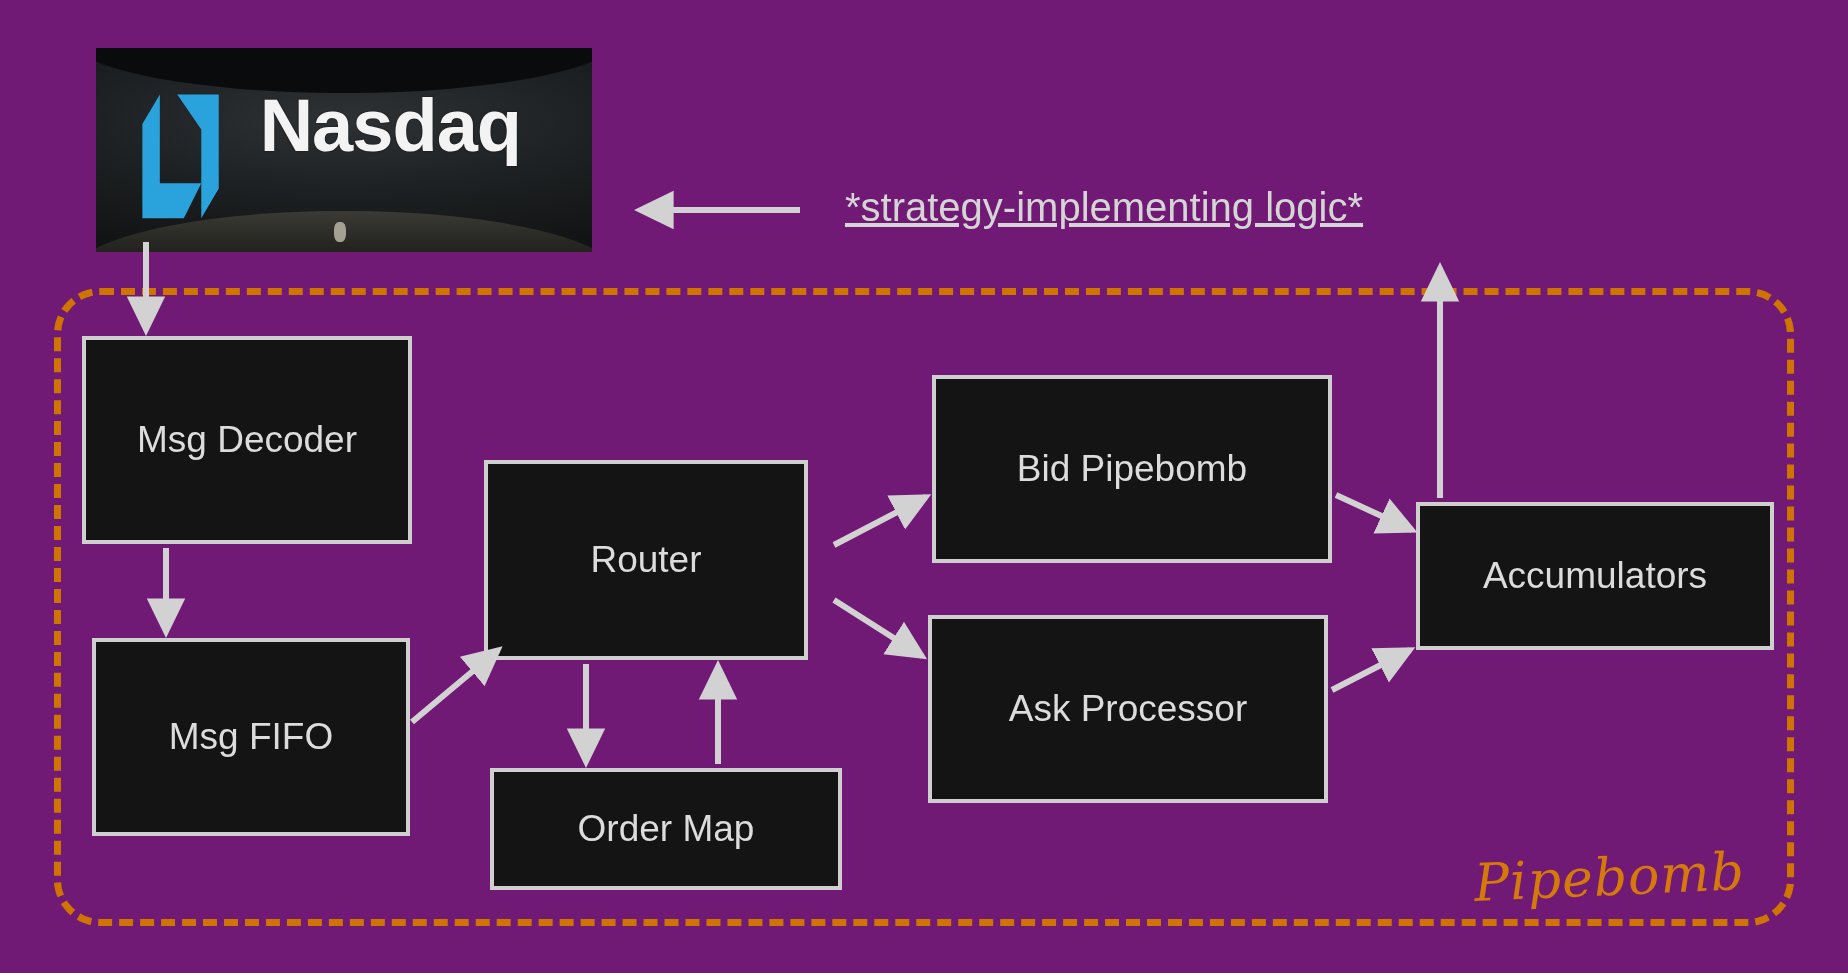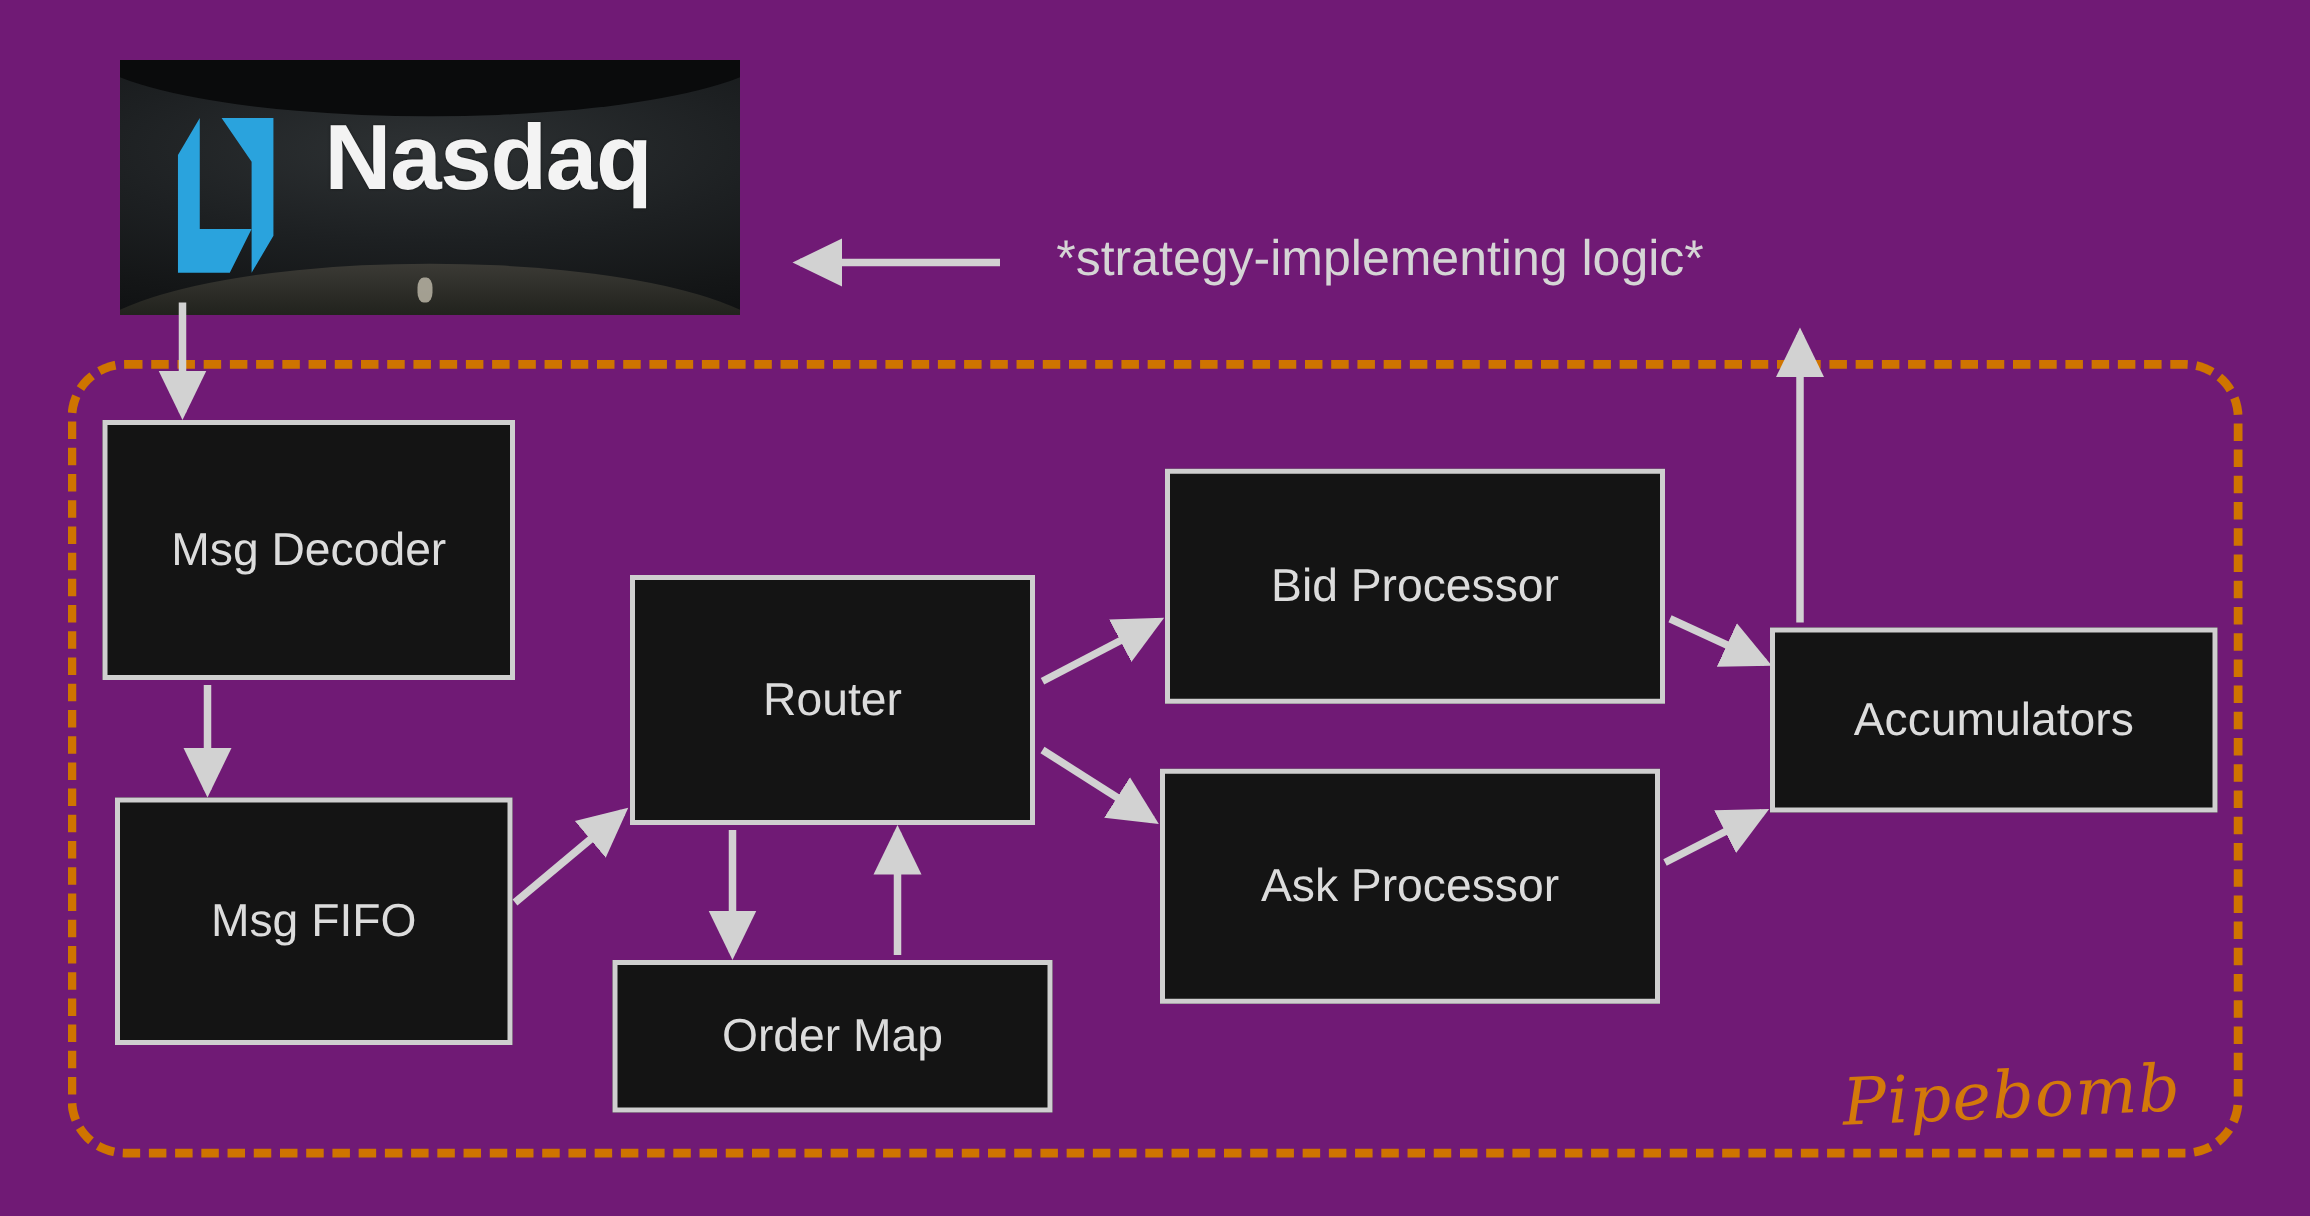--- a/index.html
+++ b/index.html
@@ -150,40 +150,40 @@
       <path d="M 36 4 L 74 4 L 74 74 L 58 96 L 58 30 Z" fill="#2aa3dd"></path>
       <path d="M 4 26 L 20 4 L 20 70 L 58 70 L 42 96 L 4 96 Z" fill="#2aa3dd"></path>
     </svg>
     <div class="nasdaq-wordmark">Nasdaq</div>
   </div>
 
   <div class="pipebomb-container">
     <div class="pipebomb-label">Pipebomb</div>
   </div>
 
-  <div class="annotation" style="left:845px; top:185px;">*strategy-implementing logic*</div>
+  <div class="annotation" style="left:845px; top:185px;text-decoration:underline;">*strategy-implementing logic*</div>
 
   <div class="node" style="left:82px;  top:336px; width:330px; height:208px;">
     <span>Msg Decoder</span>
   </div>
 
   <div class="node" style="left:92px;  top:638px; width:318px; height:198px;">
     <span>Msg FIFO</span>
   </div>
 
-  <div class="node" style="left:504px; top:460px; width:324px; height:200px;">
+  <div class="node" style="left:484px; top:460px; width:324px; height:200px;">
     <span>Router</span>
   </div>
 
   <div class="node" style="left:490px; top:768px; width:352px; height:122px;">
     <span>Order Map</span>
   </div>
 
   <div class="node" style="left:932px; top:375px; width:400px; height:188px;">
-    <span>Bid Processor</span>
+    <span>Bid Pipebomb</span>
   </div>
 
   <div class="node" style="left:1416px; top:502px; width:358px; height:148px;">
     <span>Accumulators</span>
   </div>
 
   <div class="node" style="left:928px; top:615px; width:400px; height:188px;">
     <span>Ask Processor</span>
   </div>
 

